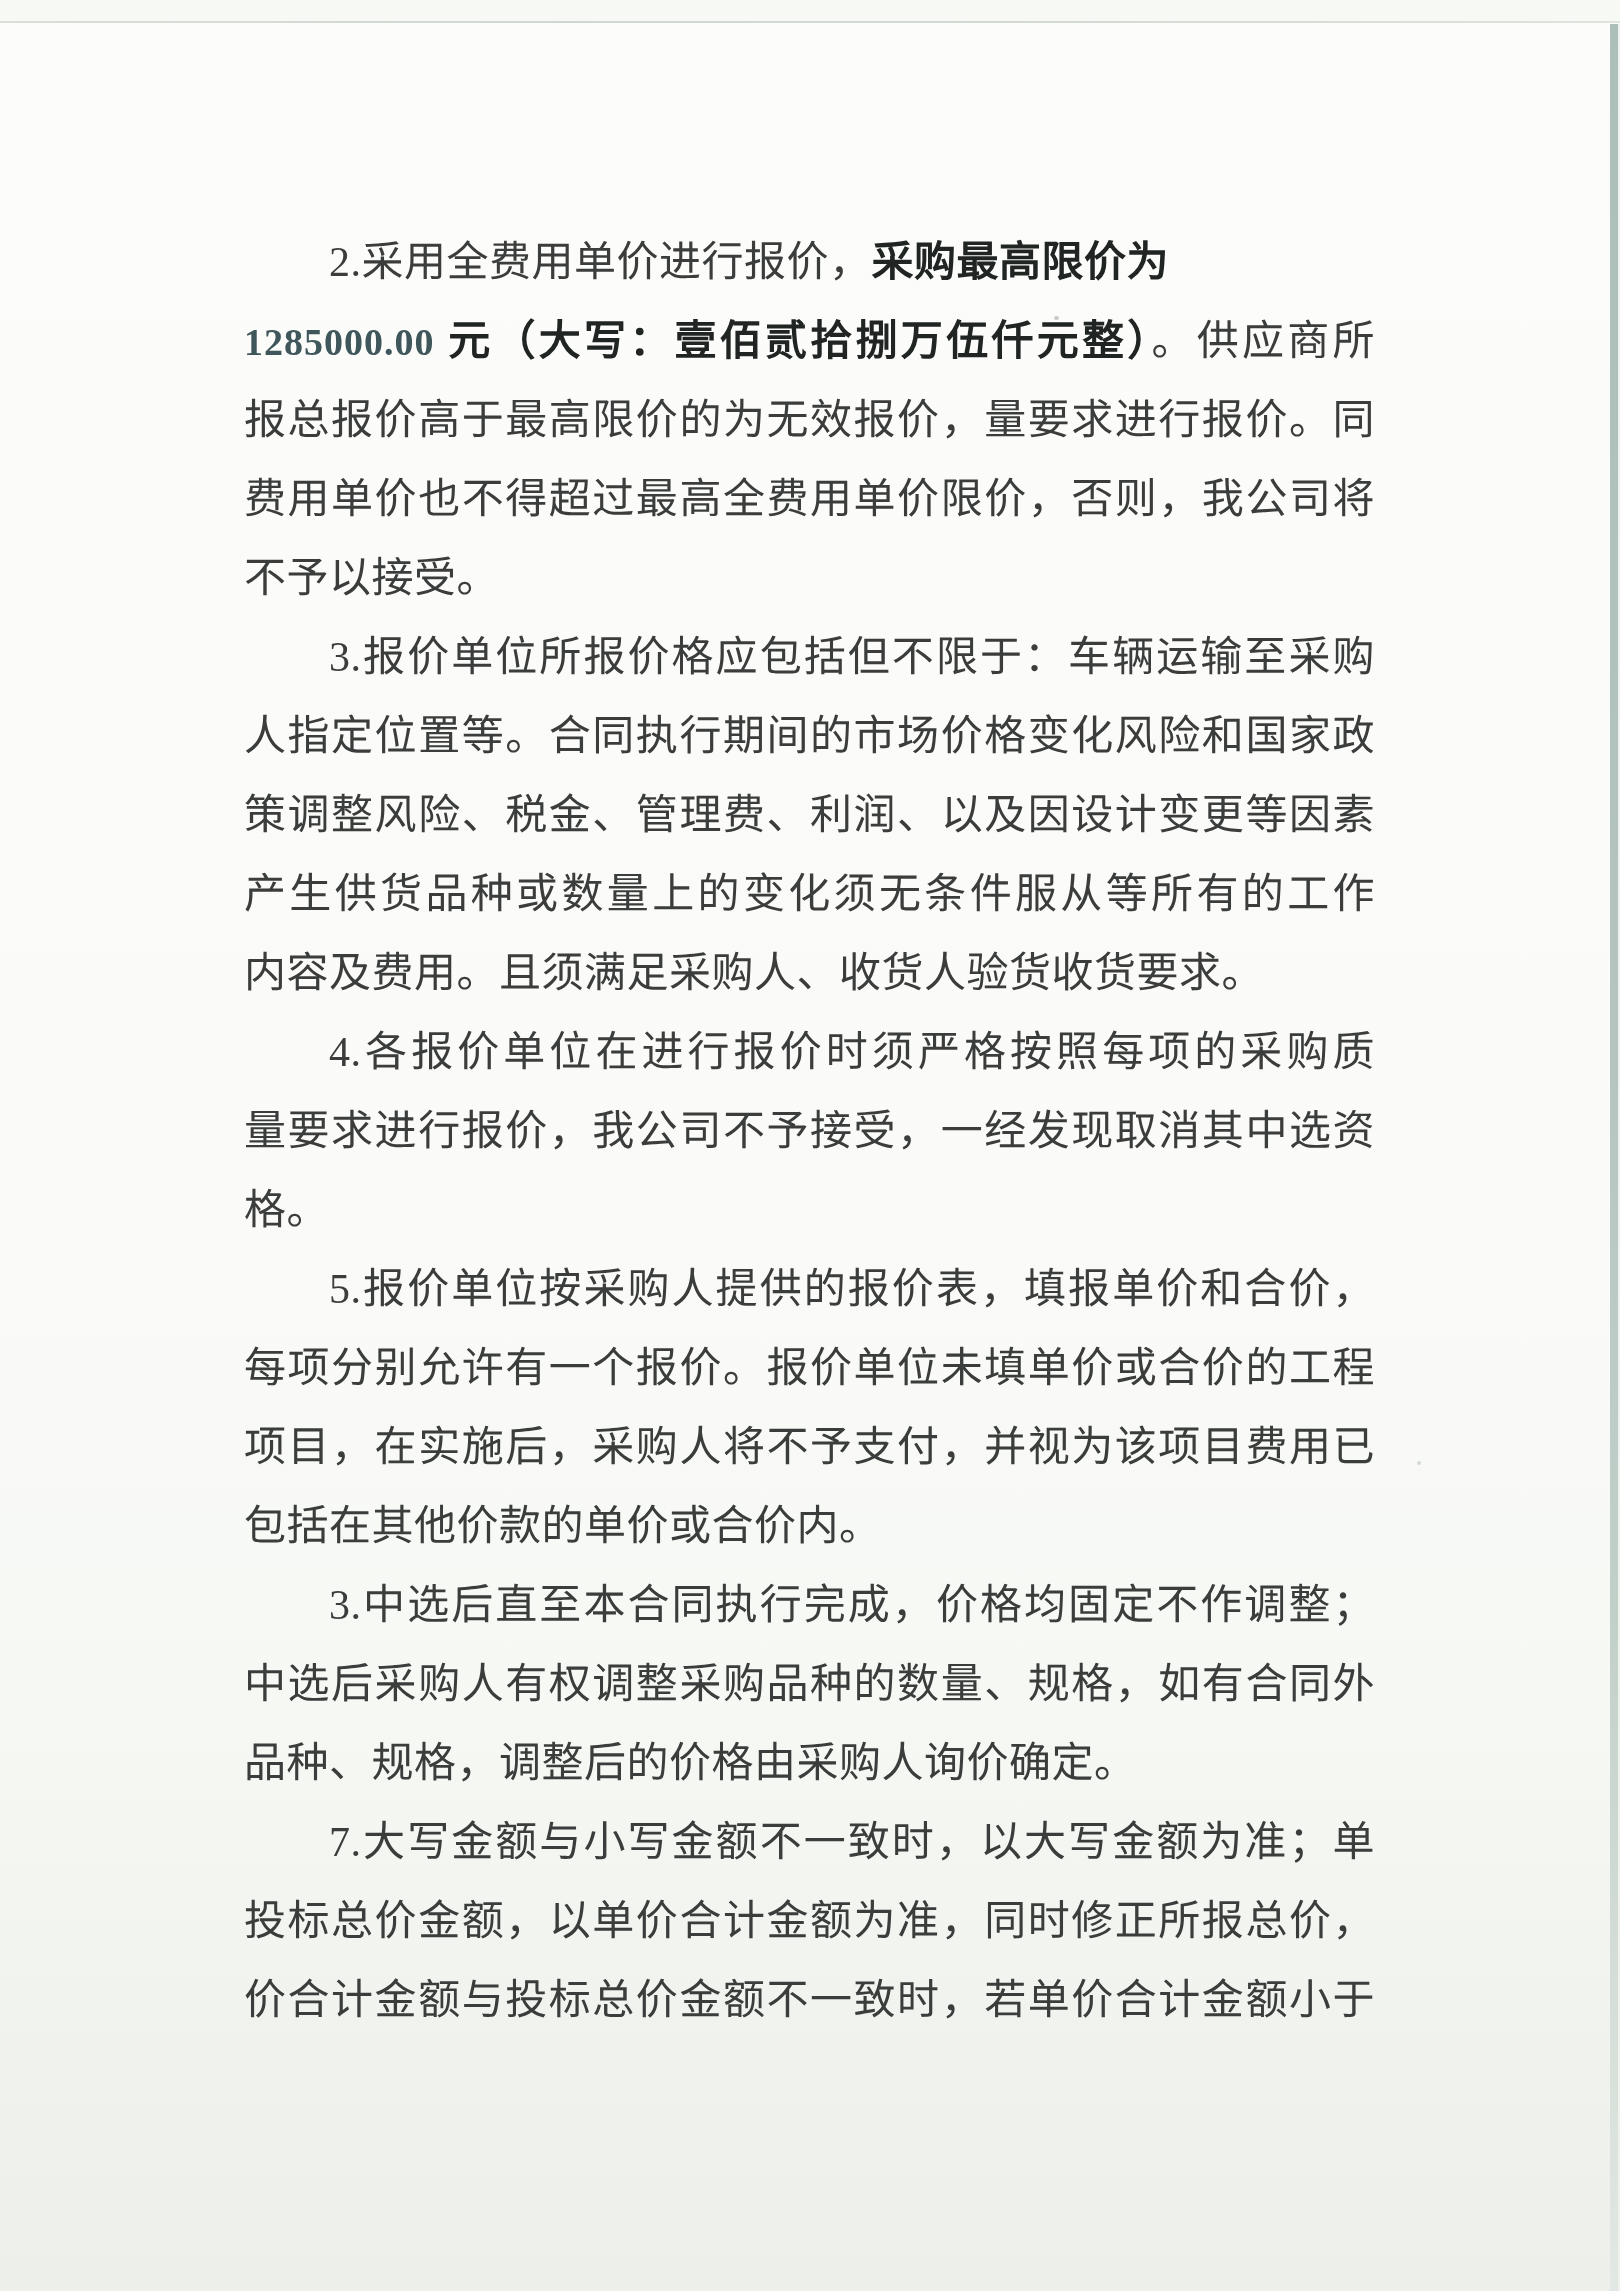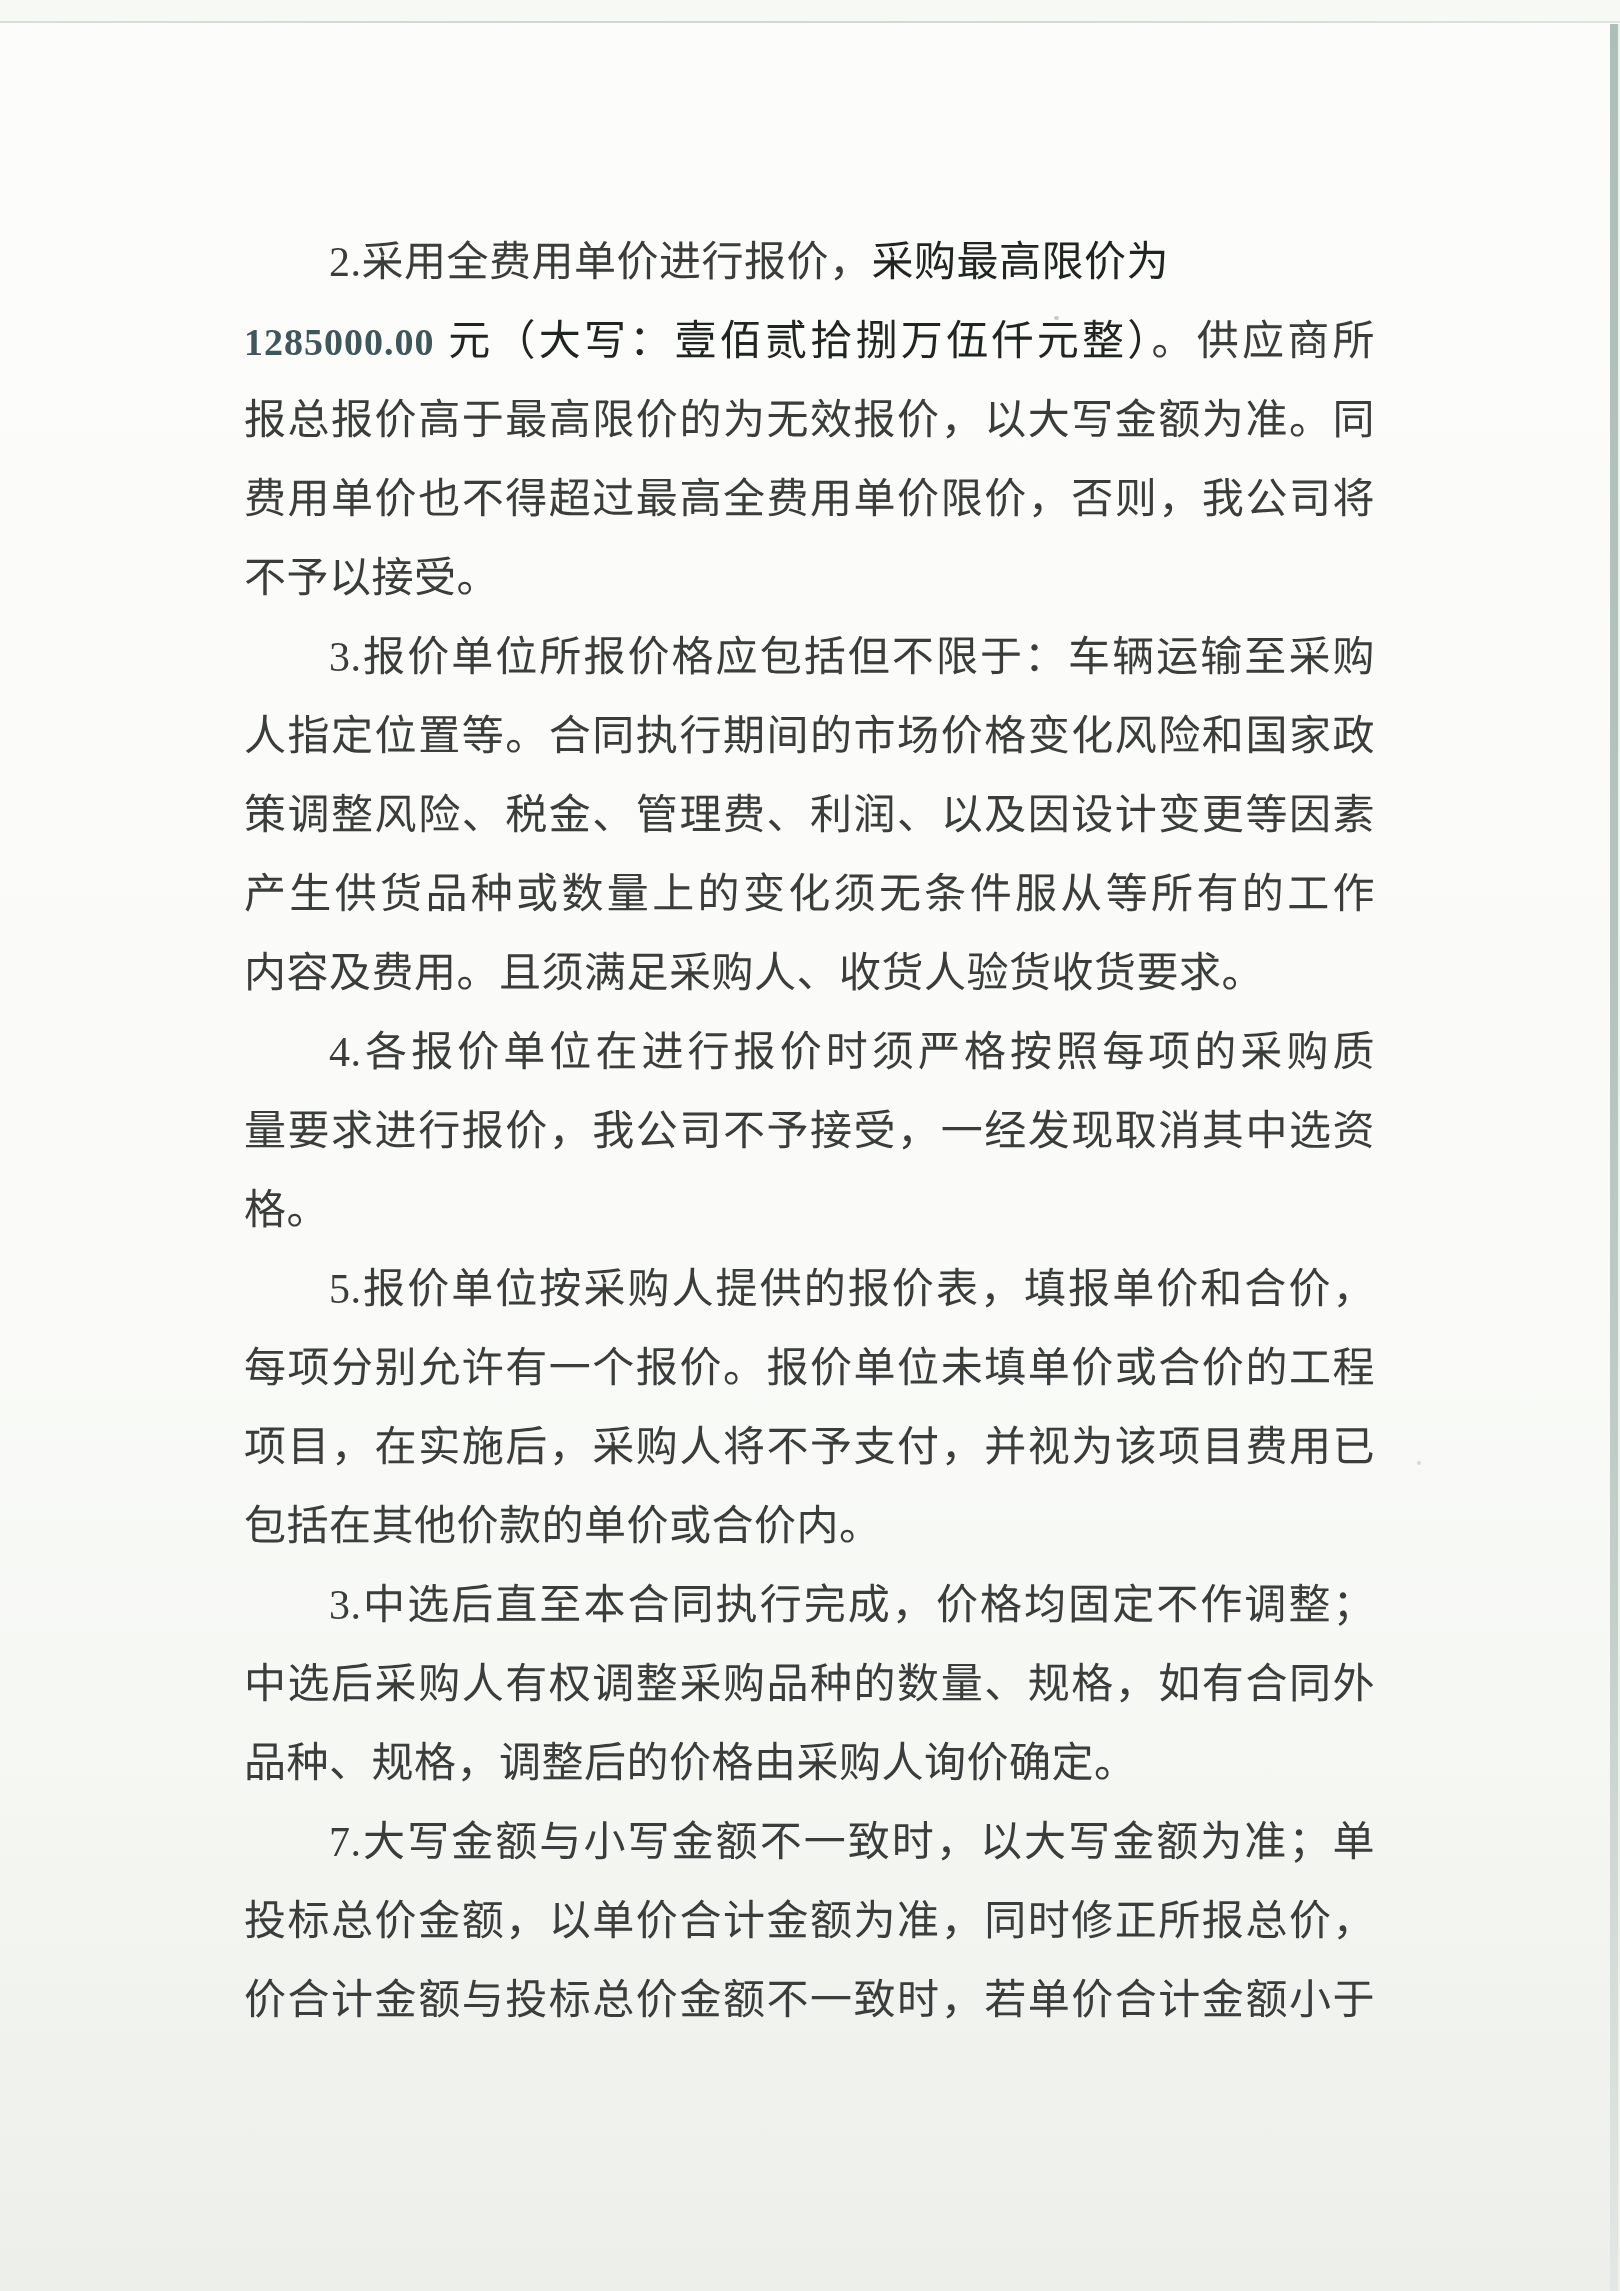--- a/index.html
+++ b/index.html
@@ -95,21 +95,21 @@
     text-justify: inter-ideograph;
   }
   .line.indent { text-indent: 85px; }
 
   .seg-regular {
     font-weight: 400;
     color: var(--ink, #3a3d3b);
     text-align: center;
   }
   .seg-bold {
-    font-weight: 400;
+    font-weight: 700;
     color: var(--bold-ink, #202523);
   }
   .seg-number {
     font-weight: 700;
     font-size: 38px;
     letter-spacing: 1px;
     color: var(--amount-number, #3f565b);
   }
 </style>
 </head>
@@ -119,21 +119,21 @@
 <div class="top-scan-line"></div>
 <div class="edge-strip"></div>
 <div class="edge-gap"></div>
 <div class="scan-speck speck-1"></div>
 <div class="scan-speck speck-2"></div>
 
 <div class="text-block">
     <div class="paragraph">
       <div class="line indent"><span class="seg-regular">2.采用全费用单价进行报价，</span><span class="seg-bold">采购最高限价为</span></div>
       <div class="line fill"><span class="seg-number">1285000.00</span><span class="seg-bold"> 元（大写：壹佰贰拾捌万伍仟元整）</span><span class="seg-regular">。供应商所</span></div>
-      <div class="line fill"><span class="seg-regular">报总报价高于最高限价的为无效报价，以大写金额为准。同</span></div>
+      <div class="line fill"><span class="seg-regular">报总报价高于最高限价的为无效报价，量要求进行报价。同</span></div>
       <div class="line fill"><span class="seg-regular">费用单价也不得超过最高全费用单价限价，否则，我公司将</span></div>
       <div class="line"><span class="seg-regular">不予以接受。</span></div>
     </div>
     <div class="paragraph">
       <div class="line fill indent"><span class="seg-regular">3.报价单位所报价格应包括但不限于：车辆运输至采购</span></div>
       <div class="line fill"><span class="seg-regular">人指定位置等。合同执行期间的市场价格变化风险和国家政</span></div>
       <div class="line fill"><span class="seg-regular">策调整风险、税金、管理费、利润、以及因设计变更等因素</span></div>
       <div class="line fill"><span class="seg-regular">产生供货品种或数量上的变化须无条件服从等所有的工作</span></div>
       <div class="line"><span class="seg-regular">内容及费用。且须满足采购人、收货人验货收货要求。</span></div>
     </div>

